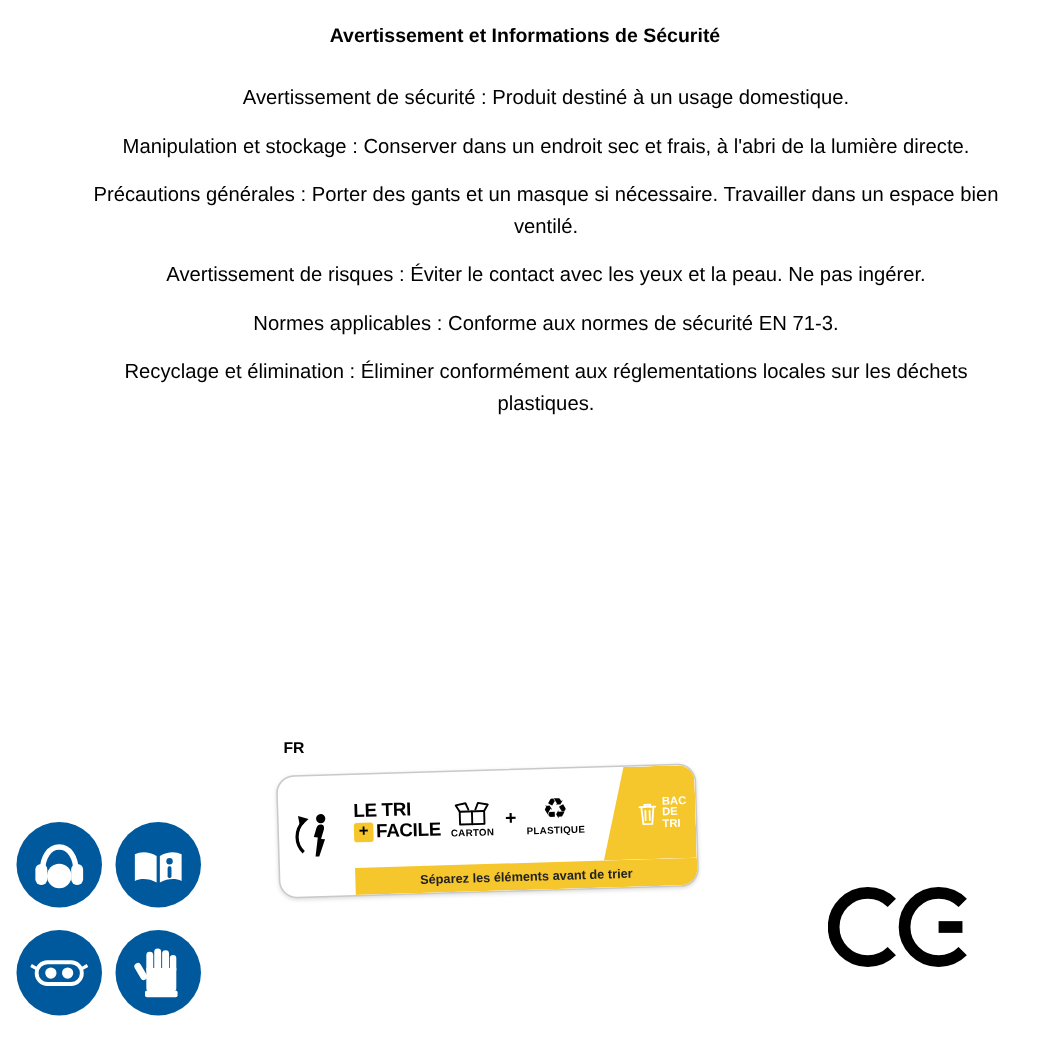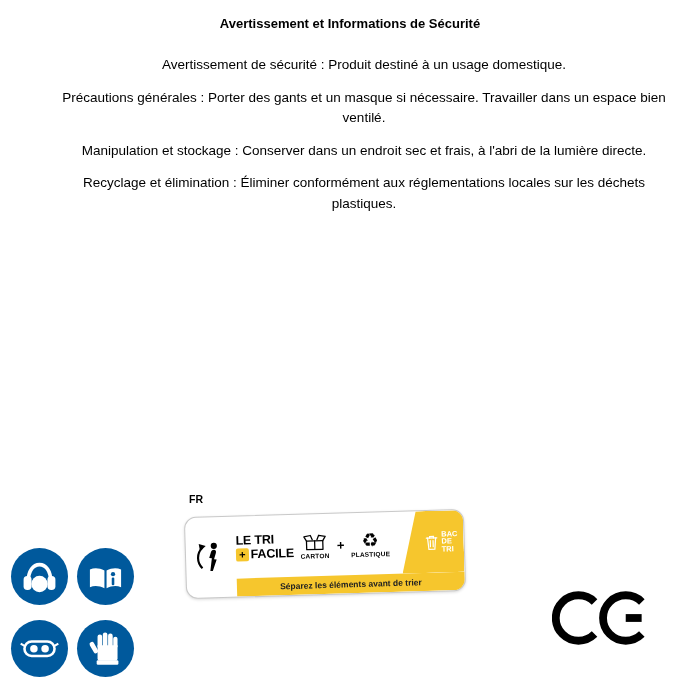--- a/index.html
+++ b/index.html
@@ -64,22 +64,24 @@
 </style>
 </head>
 <body>
 
 <div class="page">
 
   <div class="title">Avertissement et Informations de Sécurité</div>
 
   <div class="paragraphs">
     <p>Avertissement de sécurité : Produit destiné à un usage domestique.</p>
+    <p>Manipulation et stockage : Conserver dans un endroit sec et frais, à l'abri de la lumière directe.</p>
     <p>Précautions générales : Porter des gants et un masque si nécessaire. Travailler dans un espace bien ventilé.</p>
-    <p>Manipulation et stockage : Conserver dans un endroit sec et frais, à l'abri de la lumière directe.</p>
+    <p>Avertissement de risques : Éviter le contact avec les yeux et la peau. Ne pas ingérer.</p>
+    <p>Normes applicables : Conforme aux normes de sécurité EN 71-3.</p>
     <p>Recyclage et élimination : Éliminer conformément aux réglementations locales sur les déchets plastiques.</p>
   </div>
 
   <div class="fr-label">FR</div>
 
   <div class="tri-banner">
     <div class="banner-left">
       <svg viewBox="0 0 44 46">
         <circle cx="26" cy="7.5" r="4" fill="#000"></circle>
         <path fill="#000" d="M26 12.5c-2.2 0-3.4 1.2-4 3.2L19.6 23l3.4.6L20.6 40h3.2l5.4-14.6-3.4-.4 2.6-8c.8-2.6-.2-4.5-2.4-4.5z"></path>

